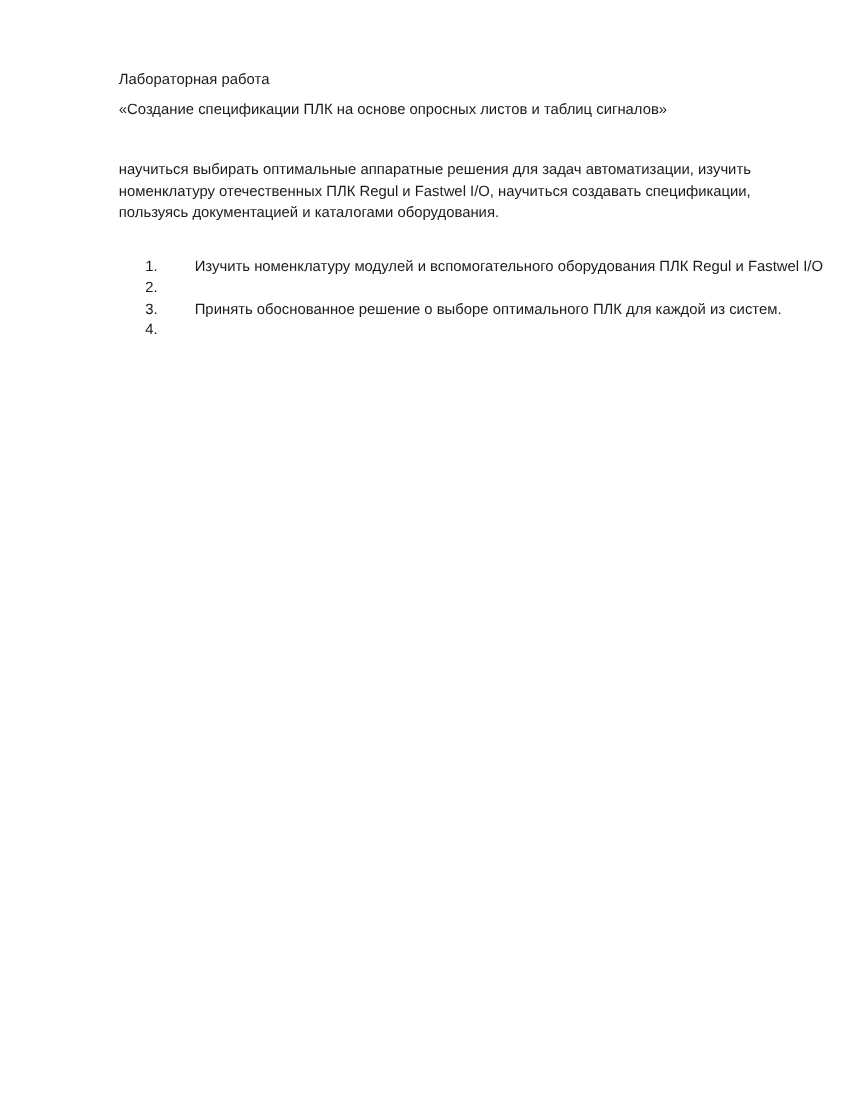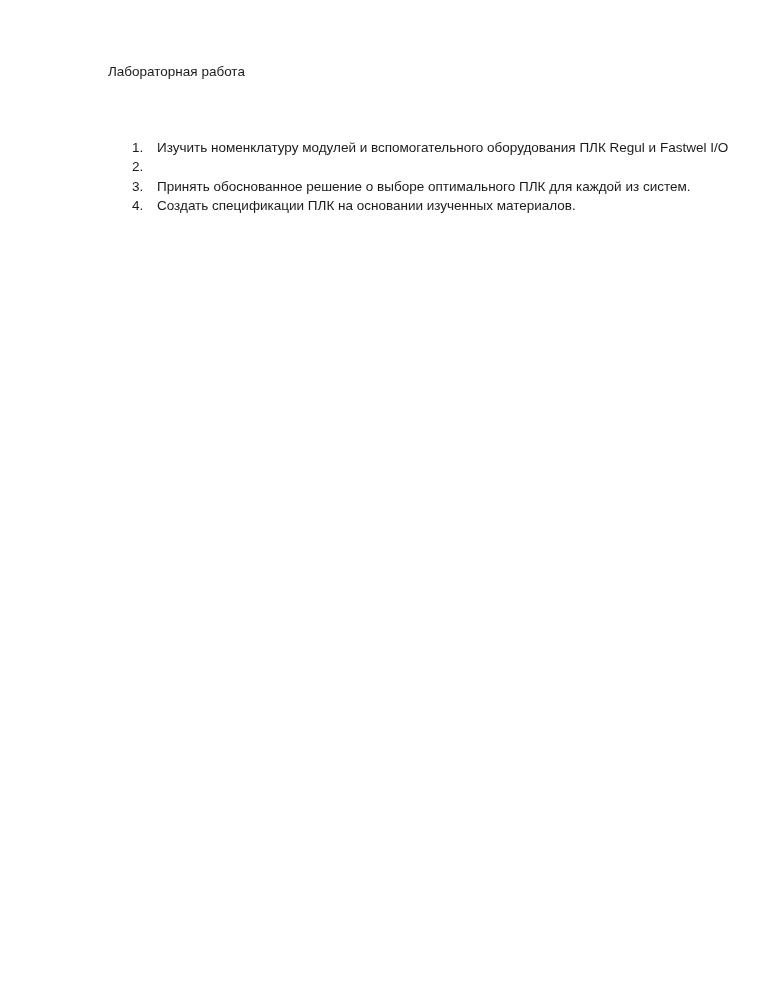--- a/index.html
+++ b/index.html
@@ -37,50 +37,54 @@
     display: flex;
     margin: 0;
   }
   .step-num {
     flex: 0 0 25px;
     margin-left: 24px;
     white-space: pre;
   }
   .step-text {
     white-space: pre;
+    margin-left: 20px;
   }
 </style>
 </head>
 <body>
 
 <div class="page">
   <div class="content">
 
     <p class="doc-line">Лабораторная работа</p>
 
+    <p class="doc-line">«Создание спецификации ПЛК на основе опросных листов и таблиц сигналов»</p>
 
     <div class="gap-1"></div>
 
 
+    <p class="doc-line">научиться выбирать оптимальные аппаратные решения для задач автоматизации, изучить
+номенклатуру отечественных ПЛК Regul и Fastwel I/O, научиться создавать спецификации,
+пользуясь документацией и каталогами оборудования.</p>
 
     <div class="gap-2"></div>
 
 
     <ol class="steps">
       <li class="step">
         <span class="step-num">1.</span>
         <span class="step-text">Изучить номенклатуру модулей и вспомогательного оборудования ПЛК Regul и Fastwel I/O</span>
       </li>
       <li class="step">
         <span class="step-num">2.</span>
       </li>
       <li class="step">
         <span class="step-num">3.</span>
         <span class="step-text">Принять обоснованное решение о выборе оптимального ПЛК для каждой из систем.</span>
       </li>
       <li class="step">
         <span class="step-num">4.</span>
-        <span class="step-text">Создать спецификации ПЛК на основании изученных материалов.</span>
       </li>
     </ol>
 
   </div>
 </div>
 
 </body></html>

